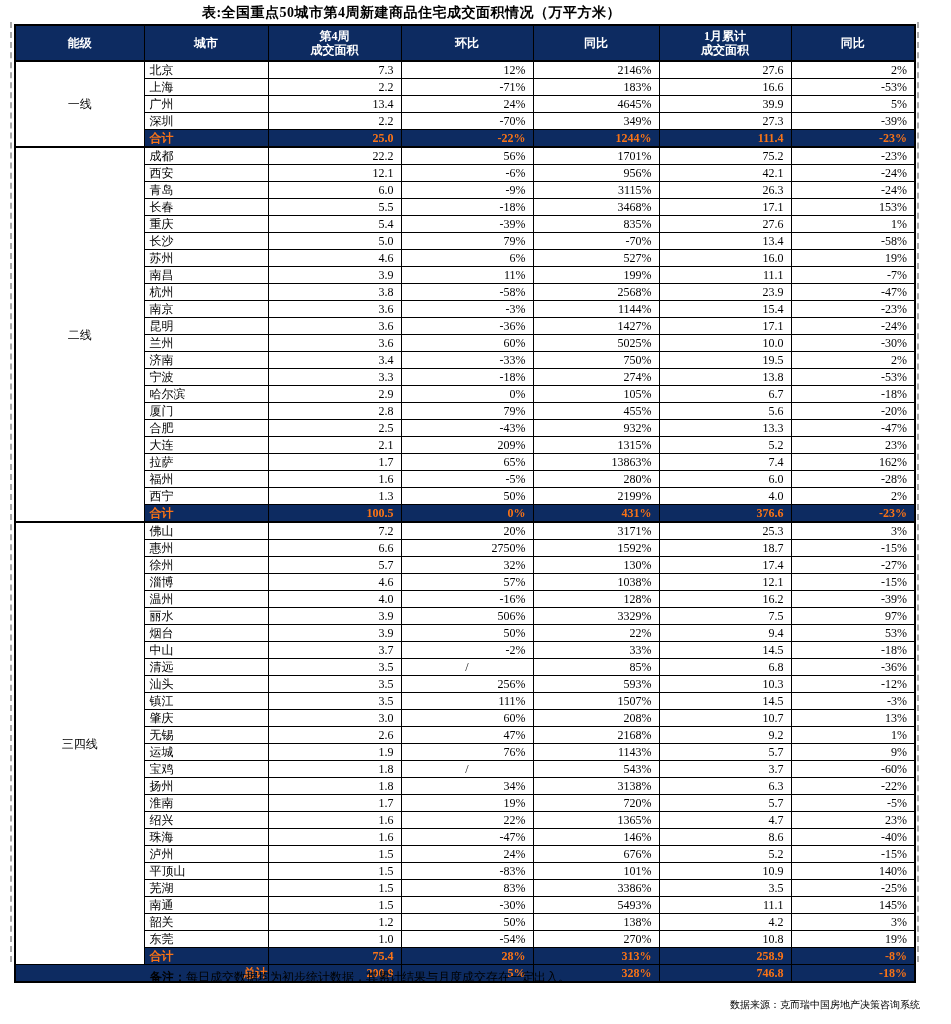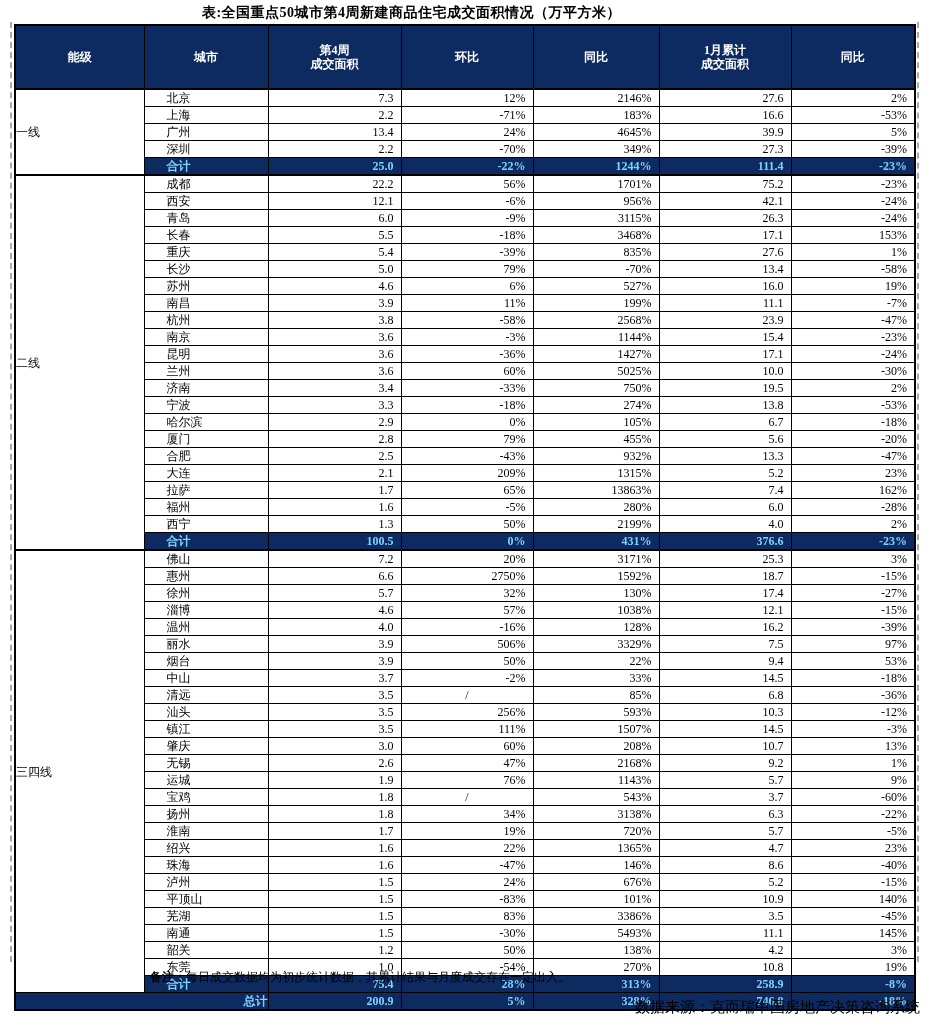--- a/index.html
+++ b/index.html
@@ -14,43 +14,43 @@
     font-size:14px; font-weight:bold; letter-spacing:0.5px;
   }
   table.main {
     position:absolute; left:14px; top:24px; width:901px;
     border-collapse:collapse; table-layout:fixed;
     border:2px solid var(--grid);
   }
   th, td { border:1px solid var(--grid); overflow:hidden; white-space:nowrap; font-size:12px; }
   thead th {
     background:var(--navy); color:#fff; font-weight:bold; text-align:center;
-    height:32px; line-height:14px; white-space:pre-line; padding:15px 0;
+    height:32px; line-height:14px; white-space:pre-line; padding:1px 0;
     border-bottom:2px solid var(--grid);
   }
   tbody td { height:16px; line-height:16px; padding:0; }
-  td.tier { text-align:left; background:#fff; }
-  td.city { text-align:left; padding-left:22px; }
+  td.tier { text-align:center; background:#fff; }
+  td.city { text-align:left; padding-left:5px; }
   td.num  { text-align:right; padding-right:7px; font-variant-numeric:tabular-nums; }
   td.slash{ text-align:center; }
-  tr.total td, tr.grand td { background:var(--navy); color:#7dd3fc; font-weight:bold; }
+  tr.total td, tr.grand td { background:var(--navy); color:#f97316; font-weight:bold; }
   tr.grand td.gt-label { text-align:right; }
   tr.section-first td { border-top:2px solid var(--grid);margin-left:32px; }
   .pagebreak {
     position:absolute; top:22px; height:940px; width:0;
     border-left:2px dashed #ababab;
   }
   .pagebreak.left  { left:10px; }
   .pagebreak.right { left:917px; }
   .footnote {
     position:absolute; left:150px; top:969px; font-size:12px;
   }
   .footnote .fn-label { font-weight:bold; }
   .source {
-    position:absolute; right:31px; top:998px; font-size:15px; text-align:right;
+    position:absolute; right:31px; top:998px; font-size:10px; text-align:right;
   }
 </style>
 </head>
 <body>
 
 <div class="title">表:全国重点50城市第4周新建商品住宅成交面积情况（万平方米）</div>
 
 <div class="pagebreak left"></div>
 <div class="pagebreak right"></div>
 
@@ -464,21 +464,21 @@
         <td class="num">101%</td>
         <td class="num">10.9</td>
         <td class="num">140%</td>
       </tr>
       <tr>
         <td class="city">芜湖</td>
         <td class="num">1.5</td>
         <td class="num">83%</td>
         <td class="num">3386%</td>
         <td class="num">3.5</td>
-        <td class="num">-45%</td>
+        <td class="num">-25%</td>
       </tr>
       <tr>
         <td class="city">南通</td>
         <td class="num">1.5</td>
         <td class="num">-30%</td>
         <td class="num">5493%</td>
         <td class="num">11.1</td>
         <td class="num">145%</td>
       </tr>
       <tr>

